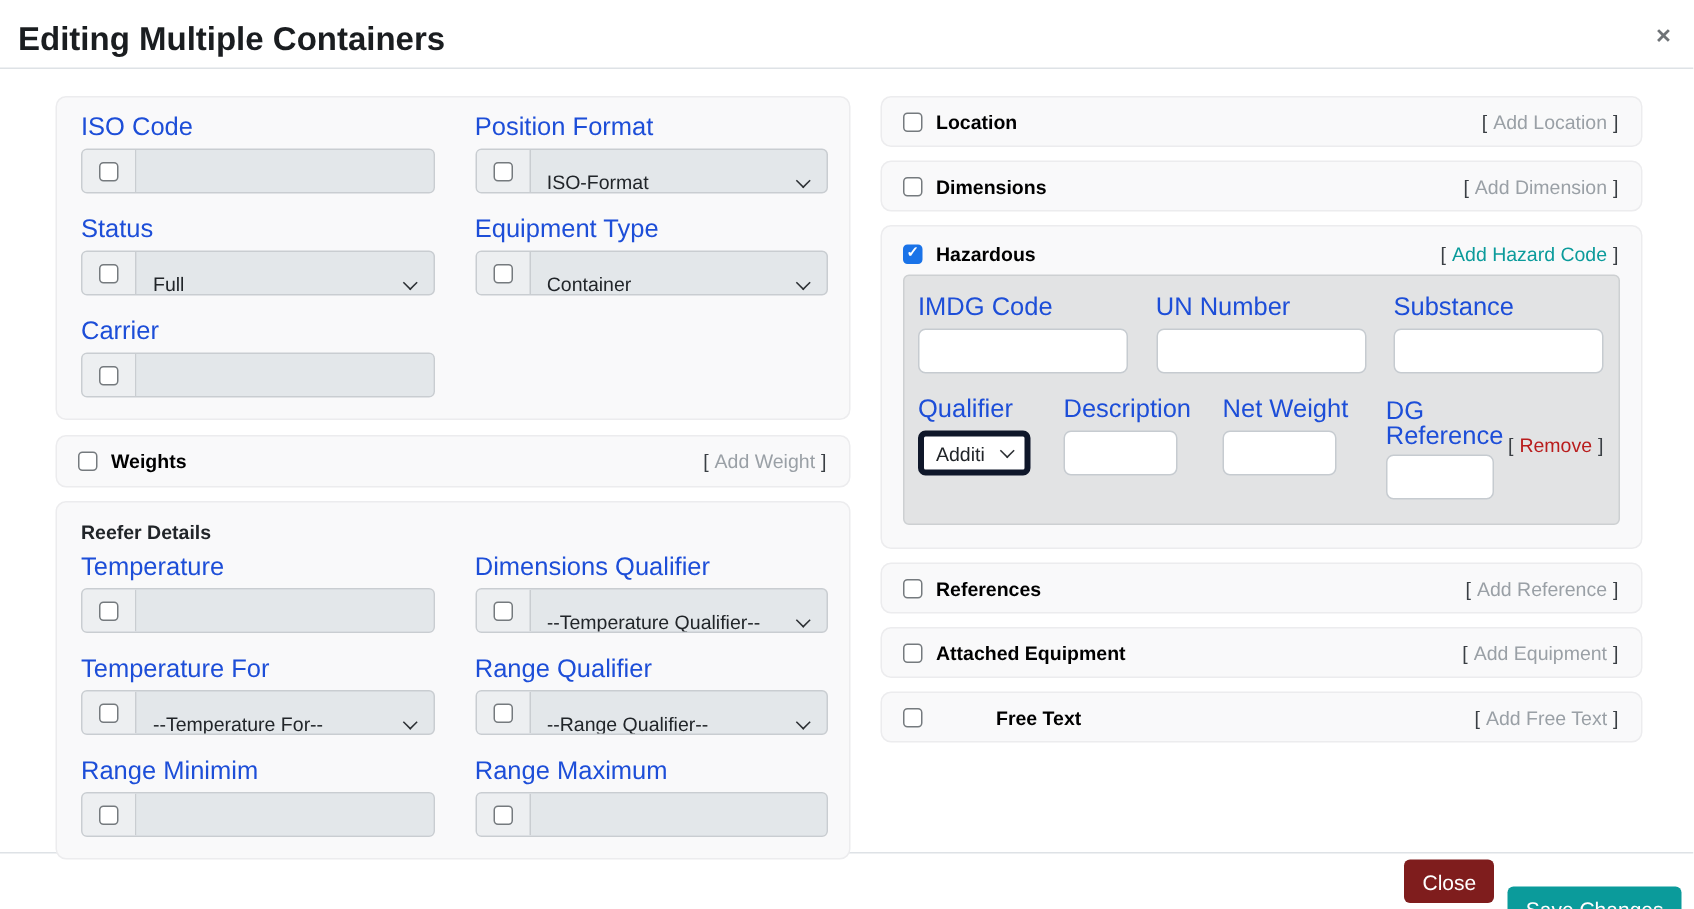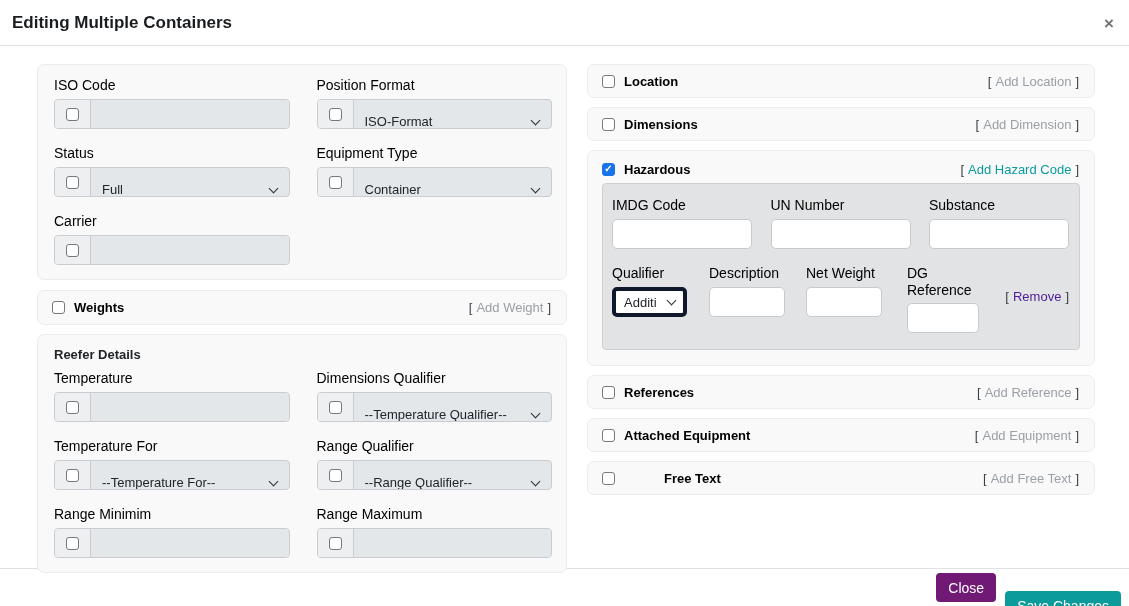--- a/index.html
+++ b/index.html
@@ -4,75 +4,75 @@
 <style>
   * { box-sizing: border-box; }
   html,body { margin:0; padding:0; }
   body {
     width:1129px; height:606px; overflow:hidden;
     background:#ffffff; color:#212529;
     font-family:"Liberation Sans", sans-serif; font-size:13px;
   }
   
   .modal-header { position:relative; height:46px; border-bottom:1px solid #dee2e6; padding:13px 16px 0 12px; }
-  .modal-title { font-size:17px; font-weight:700; color:#1a1d20; }
+  .modal-title { font-size:22px; font-weight:700; color:#1a1d20; }
   .close-x {
     position:absolute; top:10px; right:7px; border:none; background:none;
     font-size:17px; font-weight:700; color:#6f7377; cursor:pointer; padding:4px 8px;
     font-family:"Liberation Sans", sans-serif;
   }
   
   .modal-body { display:flex; gap:20px; padding:9px 34px 0 37px; height:522px; }
   .col-left  { width:530px; flex:none; }
   .col-right { flex:1; min-width:0; }
   .card { background:#f9f9fa; border:1px solid #ececee; border-radius:7px; }
   .card.pad { padding:12px 14px 14px 16px; }
   .grid2 { display:grid; grid-template-columns:1fr 1fr; column-gap:27px; row-gap:16px; }
-  .flabel { display:block; font-size:14px; color:#000000; margin-bottom:6px; line-height:16px; }
+  .flabel { display:block; font-size:17px; color:#1d4ed8; margin-bottom:6px; line-height:16px; }
   
   .igroup { display:flex; height:30px; border:1px solid #c9cdd1; border-radius:4px; overflow:hidden; background:#e3e7ea; }
   .addon { width:36px; flex:none; background:#edeff1; border-right:1px solid #c9cdd1; display:flex; align-items:center; justify-content:center; }
   .cb { width:13px; height:13px; border:1.5px solid #757a7e; border-radius:3px; background:#fff; display:inline-flex; align-items:center; justify-content:center; cursor:pointer; flex:none; }
   .cb.checked { background:#1a73e8; border-color:#1a73e8; color:#fff; font-size:10px; font-weight:700; line-height:1; }
   .gfield { flex:1; min-width:0; border:none; outline:none; background:#e3e7ea; padding:0 10px; font-family:"Liberation Sans",sans-serif; font-size:13px; color:#212529; }
   .selectbox { flex:1; min-width:0; display:flex; align-items:center; padding:15px 12px 0 11px; cursor:pointer; color:#212529; }
   .selectbox .val { flex:1; overflow:hidden; white-space:nowrap; }
   .chev { width:7px; height:7px; border-right:1.7px solid #2b2f33; border-bottom:1.7px solid #2b2f33; transform:rotate(45deg); margin-top:-3px; flex:none; margin-left:8px; }
   .section-heading { font-size:13px; font-weight:700; margin-bottom:8px; }
   .mt9  { margin-top:9px; }
   .mt10 { margin-top:10px; }
   
   .trow { height:35px; display:flex; align-items:center; padding:0 15px 0 14px; }
   .trow .cb { margin-right:9px; }
   .tlabel { font-size:13px; font-weight:700; color:#000000; }
   .add-link { margin-left:auto; font-size:13px; white-space:nowrap; cursor:pointer; }
   .bracket { color:#3a3f44; }
   .add-text { color:#9aa0a6; margin:0 4px; }
   .add-text.teal { color:#0b9b9b; }
-  .remove-text { color:#4c1d95; margin:0 4px; }
+  .remove-text { color:#b91c1c; margin:0 4px; }
   .tcard { margin-bottom:9px; }
   
   .hpanel { margin:0 14px 15px 14px; background:#e2e3e4; border:1px solid #cdd0d2; border-radius:4px; padding:13px 10px 16px 9px; }
   .hrow1 { display:flex; justify-content:space-between; margin-bottom:16px; }
   .hrow2 { display:flex; align-items:flex-start; }
   .hfield .flabel { margin-bottom:6px; }
   .hinput { height:30px; border:1px solid #c6cbd0; border-radius:5px; background:#fff; padding:0 8px; font-family:"Liberation Sans",sans-serif; font-size:13px; outline:none; width:100%; }
   .w140 { width:140px; }
   .hsel { width:75px; height:30px; background:#fff; border:4px solid #0f172a; border-radius:5px; display:flex; align-items:center; padding:0 8px; cursor:pointer; }
   .hsel .val { flex:1; overflow:hidden; white-space:nowrap; }
   .gap22 { margin-left:22px; }
   .gap21 { margin-left:21px; }
   .gap25 { margin-left:25px; }
   .dgref { width:72px; }
   .dgref .flabel { margin-bottom:4px; line-height:17px; }
   .remove-wrap { margin-left:auto; margin-top:24px; font-size:13px; white-space:nowrap; cursor:pointer; }
   
   .modal-footer { height:38px; border-top:1px solid #dee2e6; display:flex; justify-content:flex-end; align-items:center; gap:9px; padding:0 8px; }
   .btn { height:29px; padding:0 12px; border:none; border-radius:4px; color:#fff; font-size:14px; font-family:"Liberation Sans",sans-serif; cursor:pointer; }
-  .btn-secondary { background:#701a75; }
+  .btn-secondary { background:#7f1d1d; }
   .btn-teal { background:#0b9b9b;margin-top:36px; }
 </style>
 </head>
 <body>
 
 <div class="modal-header">
   <span class="modal-title">Editing Multiple Containers</span>
   <button class="close-x">×</button>
 </div>
 

